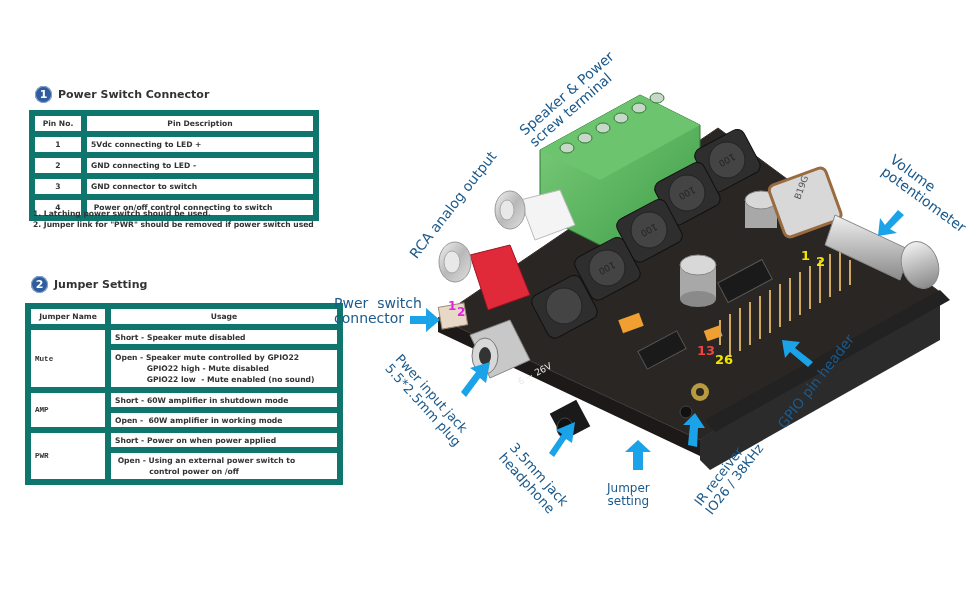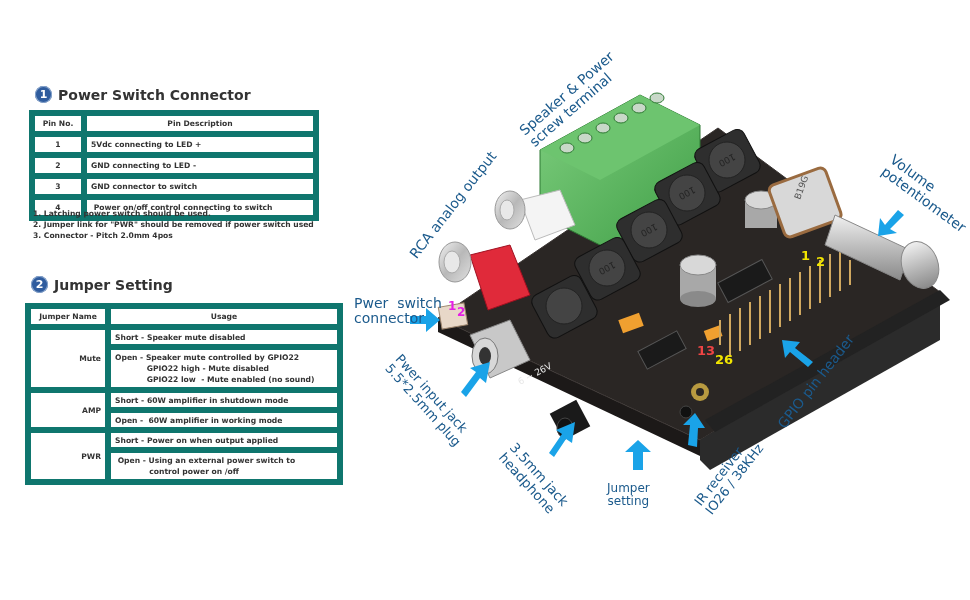--- a/index.html
+++ b/index.html
@@ -1,26 +1,26 @@
 <!DOCTYPE html>
 <html><head>
 <meta charset="utf-8">
 <style>
   html, body { margin:0; padding:0; background:#ffffff; }
   body { width:970px; height:600px; position:relative; overflow:hidden; font-family:"DejaVu Sans", sans-serif; }
   .section-head { position:absolute; display:flex; align-items:center; gap:6px; }
   .num-badge { width:17px; height:17px; border-radius:50%; background:#2f5c9e; color:#fff; font-size:11px; font-weight:bold; display:flex; align-items:center; justify-content:center; box-shadow:0 0 0 1px #8aa6cc inset; }
-  .section-title { font-size:14px; font-weight:bold; color:#333; }
+  .section-title { font-size:11px; font-weight:bold; color:#333; }
   table.spec { position:absolute; border-collapse:collapse; font-size:7.6px; color:#333; font-weight:bold; }
   table.spec th, table.spec td { border:6px solid #0f766e; padding:0 4px; }
   table.spec th { height:15px; text-align:center; }
   table.pin td { height:15px; }
   table.pin td.c { text-align:center; }
   table.jmp td { height:14px; }
-  table.jmp td.name { text-align:right; }
+  table.jmp td.name { text-align:left;font-family:Liberation Mono, monospace; }
   .multiline { white-space:pre; line-height:11px; padding-top:2px !important; padding-bottom:2px !important; }
   .notes { position:absolute; left:33px; top:208px; font-size:7.6px; color:#333; font-weight:bold; line-height:11px; }
   .label { position:absolute; color:#1b5a8c; font-family:"DejaVu Sans", sans-serif; white-space:pre; line-height:1.1; transform-origin:left top; }
   .pin-mark { position:absolute; font-weight:bold; font-size:13px; }
   svg.board { position:absolute; left:0; top:0; }
 </style>
 </head>
 <body>
 
 <div class="section-head" style="left:35px; top:86px;">
@@ -51,21 +51,20 @@
     <tr>
         <td class="c">4</td>
         <td style="white-space:pre"> Power on/off control connecting to switch</td>
       </tr>
   </tbody>
 </table>
 
 <div class="notes">
   <div>1. Latching power switch should be used.</div>
   <div>2. Jumper link for "PWR" should be removed if power switch used</div>
-  <div>3. Connector - Pitch 2.0mm 4pos</div>
 </div>
 
 <div class="section-head" style="left:31px; top:276px;">
   <div class="num-badge">2</div>
   <div class="section-title">Jumper Setting</div>
 </div>
 
 <table class="spec jmp" style="left:25px; top:303px; width:318px;">
   <thead>
     <tr>
@@ -85,21 +84,21 @@
     </tr>
     <tr>
       <td class="name" rowspan="2">AMP</td>
       <td>Short - 60W amplifier in shutdown mode</td>
     </tr>
     <tr>
       <td style="white-space:pre">Open -  60W amplifier in working mode</td>
     </tr>
     <tr>
       <td class="name" rowspan="2">PWR</td>
-      <td>Short - Power on when output applied</td>
+      <td>Short - Power on when power applied</td>
     </tr>
     <tr>
       <td class="multiline"> Open - Using an external power switch to
              control power on /off</td>
     </tr>
   </tbody>
 </table>
 
 <svg class="board" width="970" height="600" viewBox="0 0 970 600">
   <defs>
@@ -246,21 +245,21 @@
     <polygon points="808,367 790,352 785,358 782,340 800,342 795,348 813,362"></polygon>
     <polygon points="898,210 885,225 880,218 878,236 897,233 890,229 904,215"></polygon>
   </g>
 </svg>
 
 <div class="label" style="left:517px; top:127px; font-size:14px; transform:rotate(-41deg);">Speaker &amp; Power
 screw terminal</div>
 <div class="label" style="left:407px; top:252px; font-size:14px; transform:rotate(-52deg);">RCA analog output</div>
 <div class="label" style="left:896px; top:152px; font-size:14px; transform:rotate(36deg);">Volume
 potentiometer</div>
-<div class="label" style="left:334px; top:296px; font-size:14px;margin-left:20px;">Pwer  switch
+<div class="label" style="left:334px; top:296px; font-size:14px;">Pwer  switch
 connector</div>
 <div class="label" style="left:403px; top:352px; font-size:13px; transform:rotate(48deg);">Pwer input jack
 5.5*2.5mm plug</div>
 <div class="label" style="left:518px; top:440px; font-size:13.5px; transform:rotate(48deg);">3.5mm jack
 headphone</div>
 <div class="label" style="left:607px; top:482px; font-size:12px; text-align:center;">Jumper
 setting</div>
 <div class="label" style="left:692px; top:500px; font-size:13px; transform:rotate(-52deg);">IR receiver
 IO26 / 38KHz</div>
 <div class="label" style="left:775px; top:422px; font-size:14px; transform:rotate(-52deg);">GPIO pin header</div>

